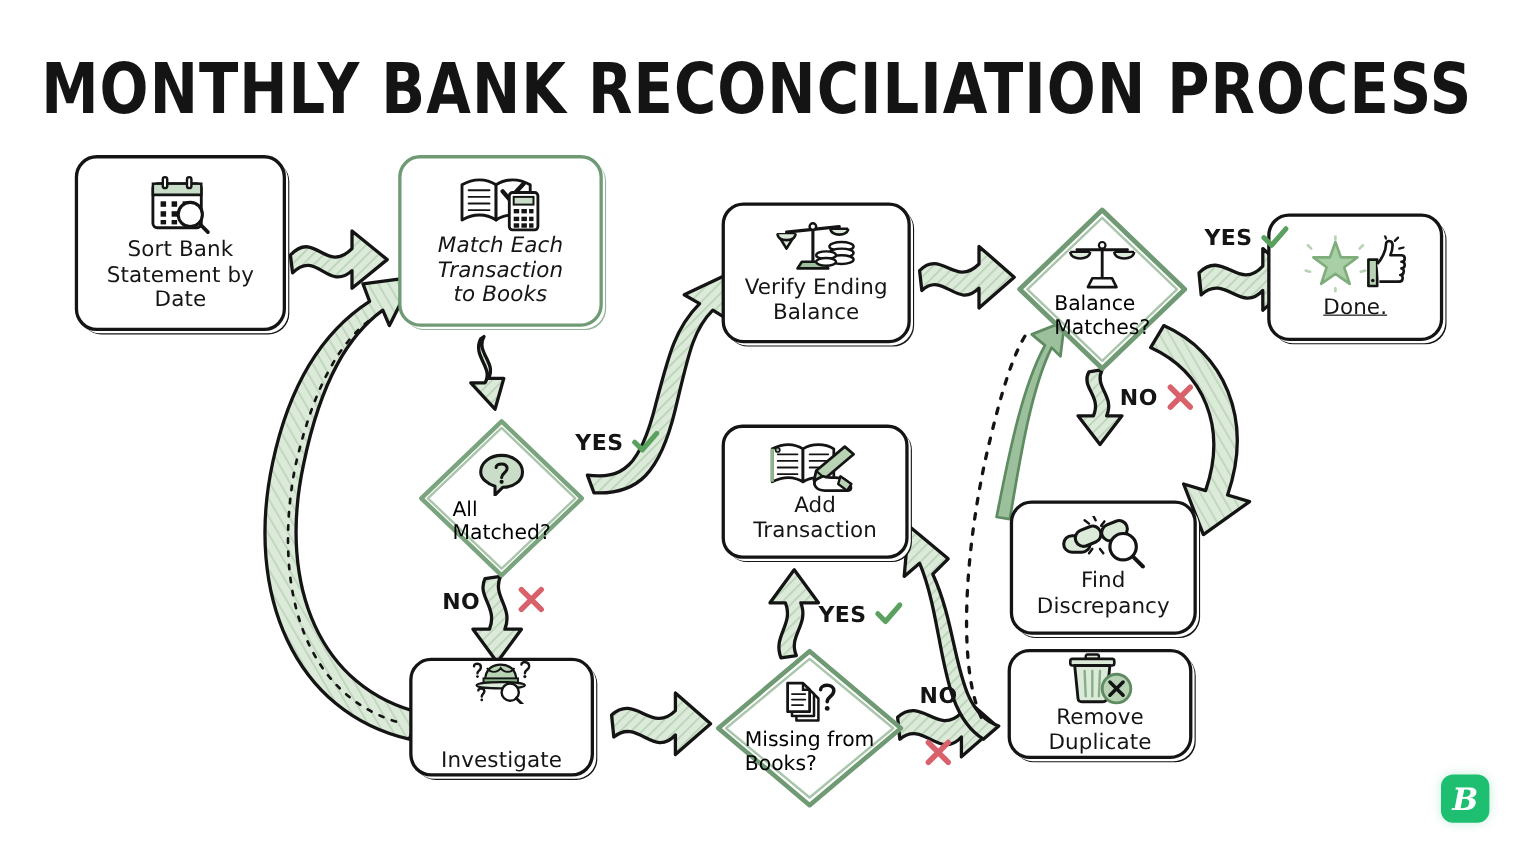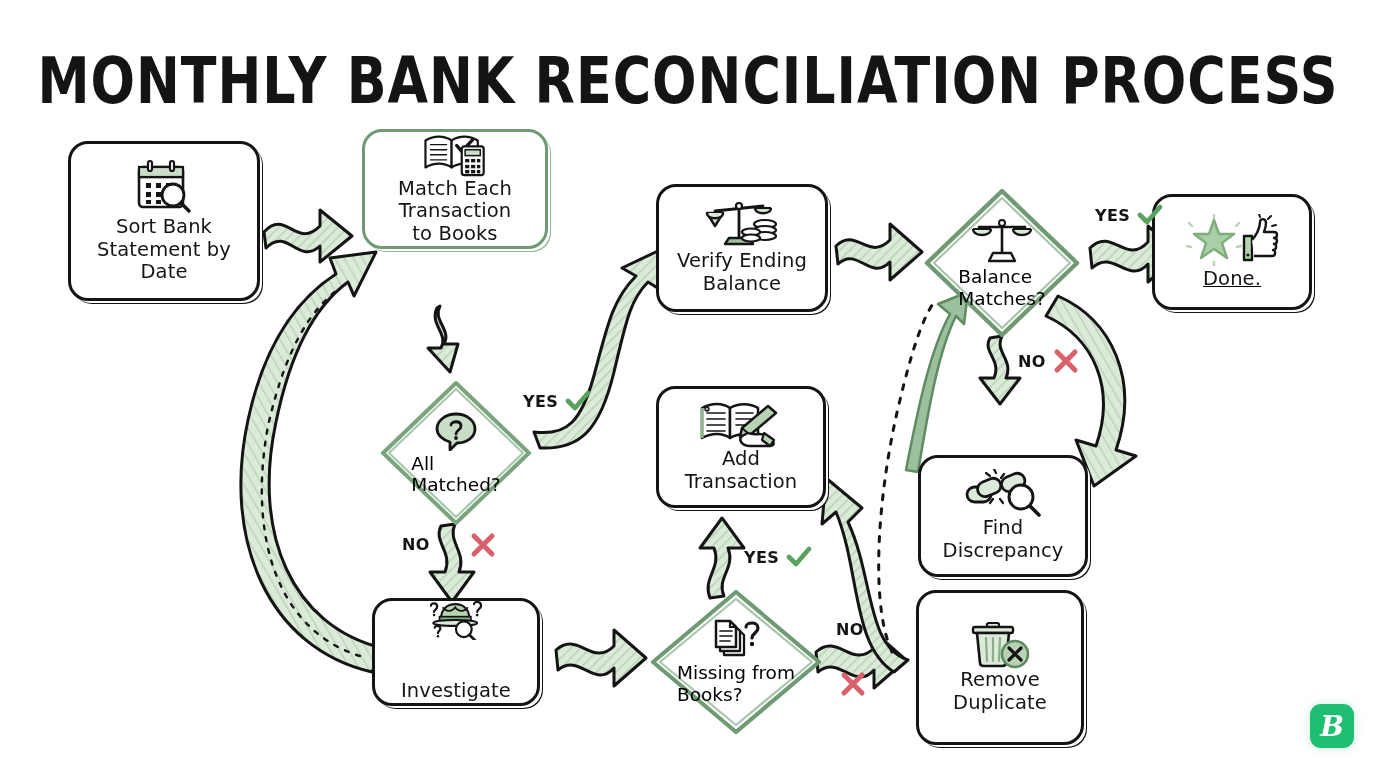--- a/index.html
+++ b/index.html
@@ -64,21 +64,21 @@
     display:flex; flex-direction:column;
     align-items:center; justify-content:center;
   }
   .diamond .label { font-size: 18.5px; line-height: 1.16; }
 
   
   .elabel {
     position: absolute;
     font-family: "DejaVu Sans", sans-serif;
     font-weight: 700;
-    font-size: 16px;
+    font-size: 20px;
     color: #141414;
     letter-spacing: .4px;
     white-space: nowrap;
     display: flex; align-items: center; gap: 7px;
   }
 
   
   .logo {
     position: absolute;
     right: 22px; bottom: 20px;
@@ -204,21 +204,21 @@
       <circle cx="44" cy="37" r="11" fill="#fff" stroke="#141414" stroke-width="2.8"></circle>
       <path d="M52 45 l8 8" stroke="#141414" stroke-width="3.4" stroke-linecap="round"></path>
     </svg>
     <div class="label">
       <div>Sort Bank</div>
       <div>Statement by</div>
       <div>Date</div>
     </div>
   </div>
 
-  <div class="node box green" style="left:362px; top:129px; width:186px; height:120px;">
+  <div class="node box green" style="left:362px; top:141px; width:186px; height:156px;font-style:italic;">
     <svg class="icon" width="78" height="54" viewBox="0 0 78 54">
       <path d="M4 10 C14 4, 26 4, 35 10 L35 42 C26 36, 14 36, 4 42 Z" fill="#fff" stroke="#141414" stroke-width="2.6" stroke-linejoin="round"></path>
       <path d="M66 10 C56 4, 44 4, 35 10 L35 42 C44 36, 56 36, 66 42 Z" fill="#fff" stroke="#141414" stroke-width="2.6" stroke-linejoin="round"></path>
       <g stroke="#141414" stroke-width="1.7" stroke-linecap="round">
         <path d="M10 15 h19"></path>
           <path d="M10 21 h19"></path>
           <path d="M10 27 h19"></path>
           <path d="M10 33 h19"></path>
       </g>
       <path d="M41 16 l6 7 l13 -14" fill="none" stroke="#141414" stroke-width="4" stroke-linecap="round" stroke-linejoin="round"></path>
@@ -423,21 +423,21 @@
         <path d="M38 8 C38 3, 50 2, 50 9 C50 14, 44 14, 44 19" fill="none" stroke="#141414" stroke-width="3.2" stroke-linecap="round"></path>
         <circle cx="44" cy="25" r="2.2" fill="#141414"></circle>
       </svg>
       <div class="label">
         <div>Missing from</div>
         <div>Books?</div>
       </div>
     </div>
   </div>
 
-  <div class="node box" style="left:916px; top:590px; width:168px; height:155px;">
+  <div class="node box" style="left:916px; top:590px; width:168px; height:100px;">
     <svg class="icon" width="70" height="48" viewBox="0 0 70 48">
       <rect x="22" y="2" width="12" height="4" rx="1.6" fill="#dcead9" stroke="#141414" stroke-width="2.2"></rect>
       <rect x="8" y="6" width="40" height="6" rx="2" fill="#dcead9" stroke="#141414" stroke-width="2.4"></rect>
       <path d="M12 12 L15 42 C15 44, 17 45, 19 45 L37 45 C39 45, 41 44, 41 42 L44 12 Z" fill="#dcead9" stroke="#141414" stroke-width="2.6" stroke-linejoin="round"></path>
       <g stroke="#8aae88" stroke-width="2.2" stroke-linecap="round">
         <path d="M21 17 L22 40"></path>
           <path d="M28 17 L28 40"></path>
           <path d="M35 17 L34 40"></path>
       </g>
       <circle cx="50" cy="33" r="13" fill="#b7d3b4" stroke="#5f8b63" stroke-width="2.6"></circle>

